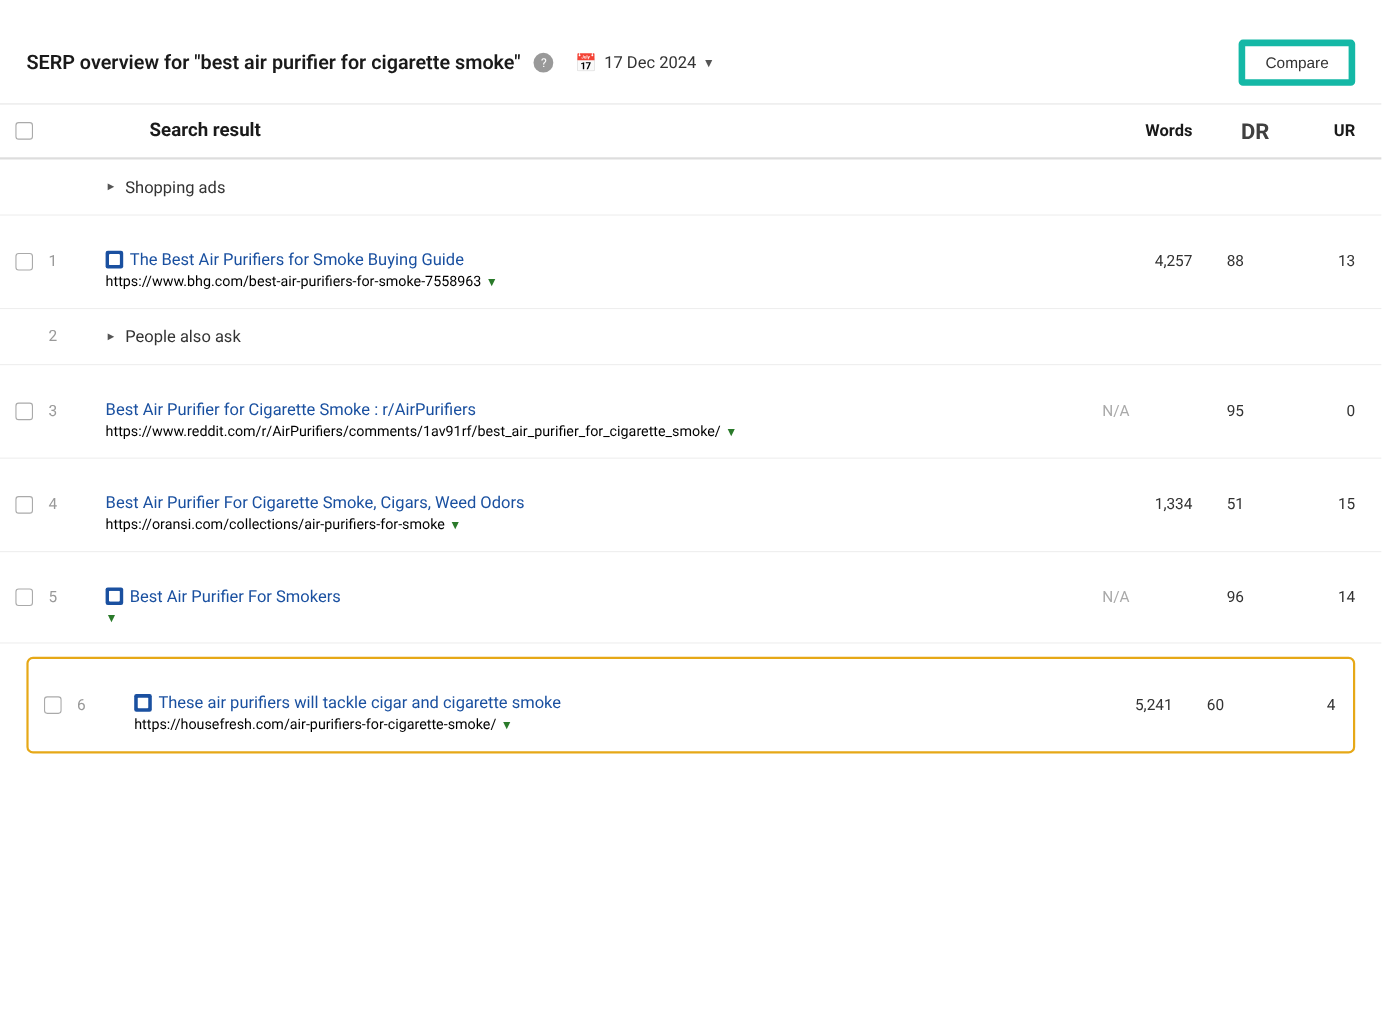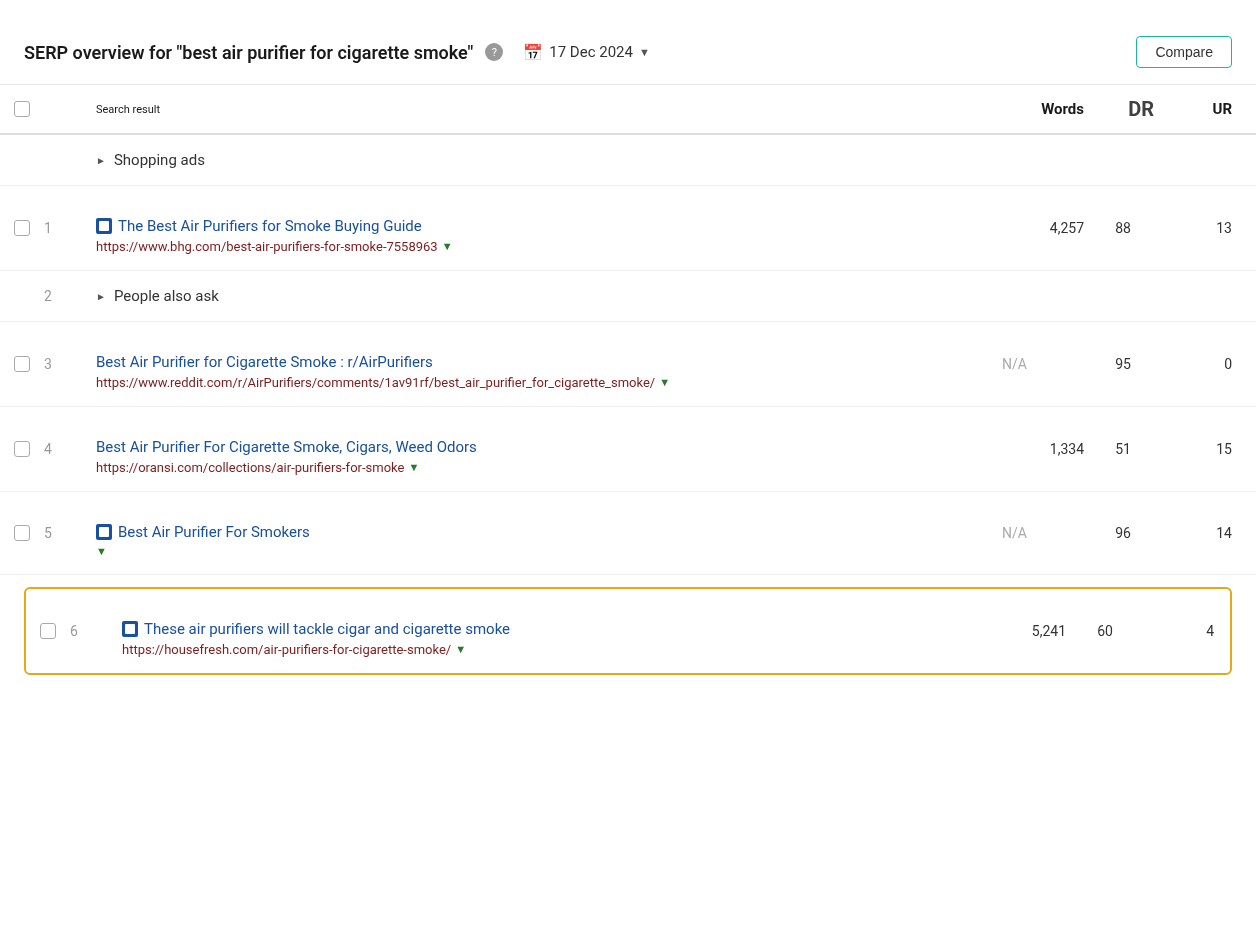--- a/index.html
+++ b/index.html
@@ -51,38 +51,38 @@
     .header-date .calendar-icon {
       color: #555;
       font-size: 16px;
     }
     .header-date .chevron {
       color: #555;
       font-size: 11px;
     }
     .compare-btn {
       margin-left: auto;
-      border: 1px solid #14b8a6;
+      border: 6px solid #14b8a6;
       background: #fff;
       padding: 7px 18px;
       border-radius: 4px;
       font-size: 14px;
       cursor: pointer;
       color: #333;
     }
     .table-header {
       display: grid;
       grid-template-columns: 44px 44px 1fr 90px 70px 70px;
       padding: 12px 24px 12px 0;
       border-bottom: 2px solid #ddd;
       align-items: center;
     }
     .col-checkbox { display: flex; align-items: center; justify-content: center; }
     .col-num { color: #999; font-size: 14px; }
-    .col-title { font-weight: 400; font-size: 11px; color: #1a1a1a; padding-left: 8px; }
+    .col-title { font-weight: 700; font-size: 17px; color: #1a1a1a; padding-left: 8px; margin-left: 40px; }
     .col-words { font-weight: 700; font-size: 15px; color: #1a1a1a; text-align: right; padding-right: 8px; }
     .col-dr { font-weight: 700; font-size: 20px; color: #404040; text-align: right; padding-right: 8px; }
     .col-ur { font-weight: 700; font-size: 15px; color: #1a1a1a; text-align: right; }
 
     .table-row {
       display: grid;
       grid-template-columns: 44px 44px 1fr 90px 70px 70px;
       padding: 16px 24px 16px 0;
       border-bottom: 1px solid #eee;
       align-items: center;
@@ -105,21 +105,21 @@
     }
     .row-url {
       font-size: 13px;
       color: #2a7a2a;
       margin-top: 4px;
       display: flex;
       align-items: center;
       gap: 4px;
     }
     .row-url a {
-      color: #7f1d1d;
+      color: #000000;
       text-decoration: none;
       text-align: center;
     }
     .url-chevron {
       color: #2a7a2a;
       font-size: 11px;
     }
     .val-words { text-align: right; padding-right: 8px; color: #333; font-size: 14px; }
     .val-na { padding-right: 8px; color: #aaa; font-size: 14px; }
     .val-dr { text-align: center; padding-right: 8px; color: #333; font-size: 14px; }

